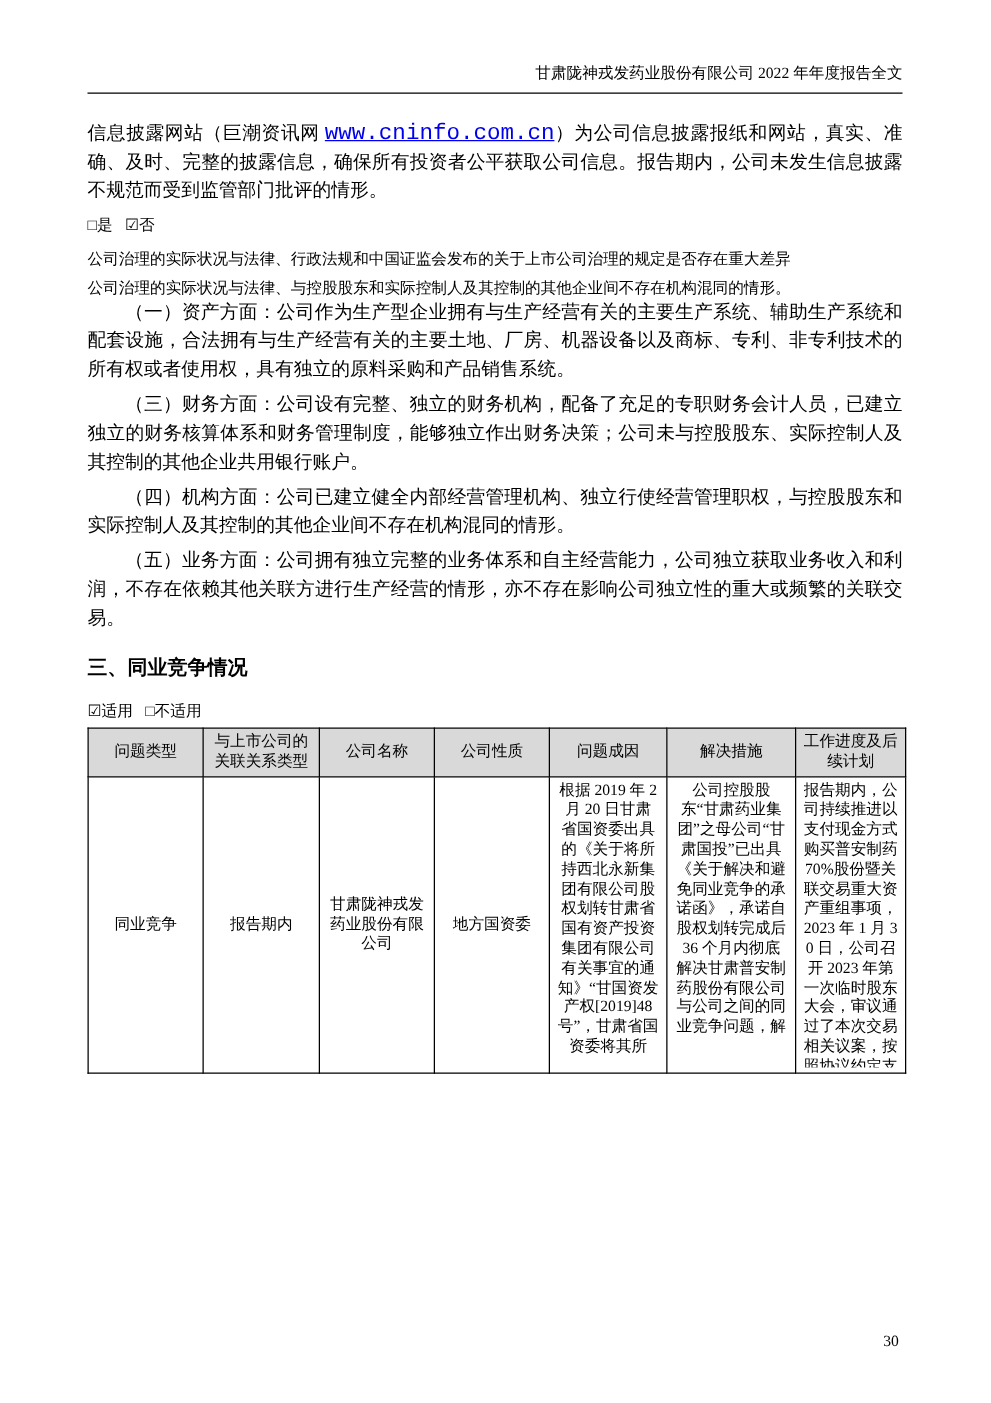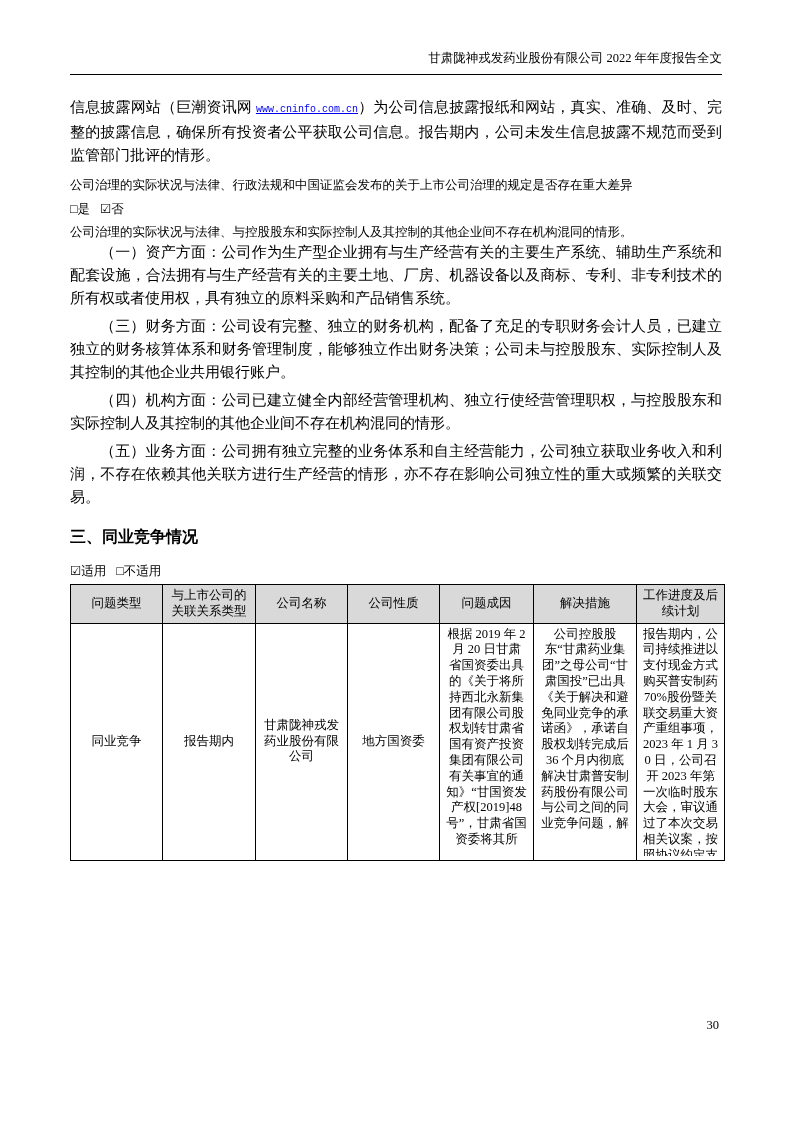--- a/index.html
+++ b/index.html
@@ -29,21 +29,21 @@
     text-align: justify;
     text-justify: inter-character;
     word-break: break-all;
     margin: 0 0 5px 0;
     text-indent: 2em;
   }
   .no-indent { text-indent: 0; }
   .first-para { margin-top: 21px; }
   .url-link {
     font-family: "Liberation Mono", "DejaVu Sans Mono", monospace;
-    font-size: 10px;
+    font-size: 18px;
     color: #0000ee;
     text-decoration: underline;
     cursor: pointer;
   }
   .small-text {
     font-size: 12.5px;
     line-height: 18px;
     margin: 0;
   }
   .q-line { margin-top: 9px; }
@@ -82,42 +82,42 @@
   table.comp-table td { text-align: center; }
   tr.data-row { height: 237px; }
   td.v-mid { vertical-align: middle; }
   td.v-top { vertical-align: top; }
   .cell-clip { height: 229px; overflow: hidden; }
   .col-1 { width: 92px; } .col-2 { width: 93px; } .col-3 { width: 92px; }
   .col-4 { width: 92px; } .col-5 { width: 94px; } .col-6 { width: 103px; }
   .col-7 { width: 88px; }
   .page-number {
     position: absolute;
-    top: 1018px;
+    top: 1066px;
     right: 74px;
     font-size: 12.5px;
     text-align: center;
   }
 </style>
 </head>
 <body>
 
 <div class="page">
 
   <div class="doc-header">
     <span>甘肃陇神戎发药业股份有限公司 2022 年年度报告全文</span>
   </div>
 
   <p class="body-text no-indent first-para"><span>信息披露网站（巨潮资讯网 </span><a class="url-link">www.cninfo.com.cn</a><span>）为公司信息披露报纸和网站，真实、准确、及时、完整的披露信息，确保所有投资者公平获取公司信息。报告期内，公司未发生信息披露不规范而受到监管部门批评的情形。</span></p>
 
-  <div class="small-text q-line">公司治理的实际状况与法律、行政法规和中国证监会发布的关于上市公司治理的规定是否存在重大差异</div>
-
   <div class="small-text opt-line">
     <span class="opt-gap">□是</span><span>☑否</span>
   </div>
+
+  <div class="small-text q-line">公司治理的实际状况与法律、行政法规和中国证监会发布的关于上市公司治理的规定是否存在重大差异</div>
 
   <div class="small-text a-line">公司治理的实际状况与法律、与控股股东和实际控制人及其控制的其他企业间不存在机构混同的情形。</div>
 
 
   <p class="body-text">（一）资产方面：公司作为生产型企业拥有与生产经营有关的主要生产系统、辅助生产系统和配套设施，合法拥有与生产经营有关的主要土地、厂房、机器设备以及商标、专利、非专利技术的所有权或者使用权，具有独立的原料采购和产品销售系统。</p>
   <p class="body-text">（三）财务方面：公司设有完整、独立的财务机构，配备了充足的专职财务会计人员，已建立独立的财务核算体系和财务管理制度，能够独立作出财务决策；公司未与控股股东、实际控制人及其控制的其他企业共用银行账户。</p>
   <p class="body-text">（四）机构方面：公司已建立健全内部经营管理机构、独立行使经营管理职权，与控股股东和实际控制人及其控制的其他企业间不存在机构混同的情形。</p>
   <p class="body-text">（五）业务方面：公司拥有独立完整的业务体系和自主经营能力，公司独立获取业务收入和利润，不存在依赖其他关联方进行生产经营的情形，亦不存在影响公司独立性的重大或频繁的关联交易。</p>
 
   <h2 class="sec-heading sec3">三、同业竞争情况</h2>

